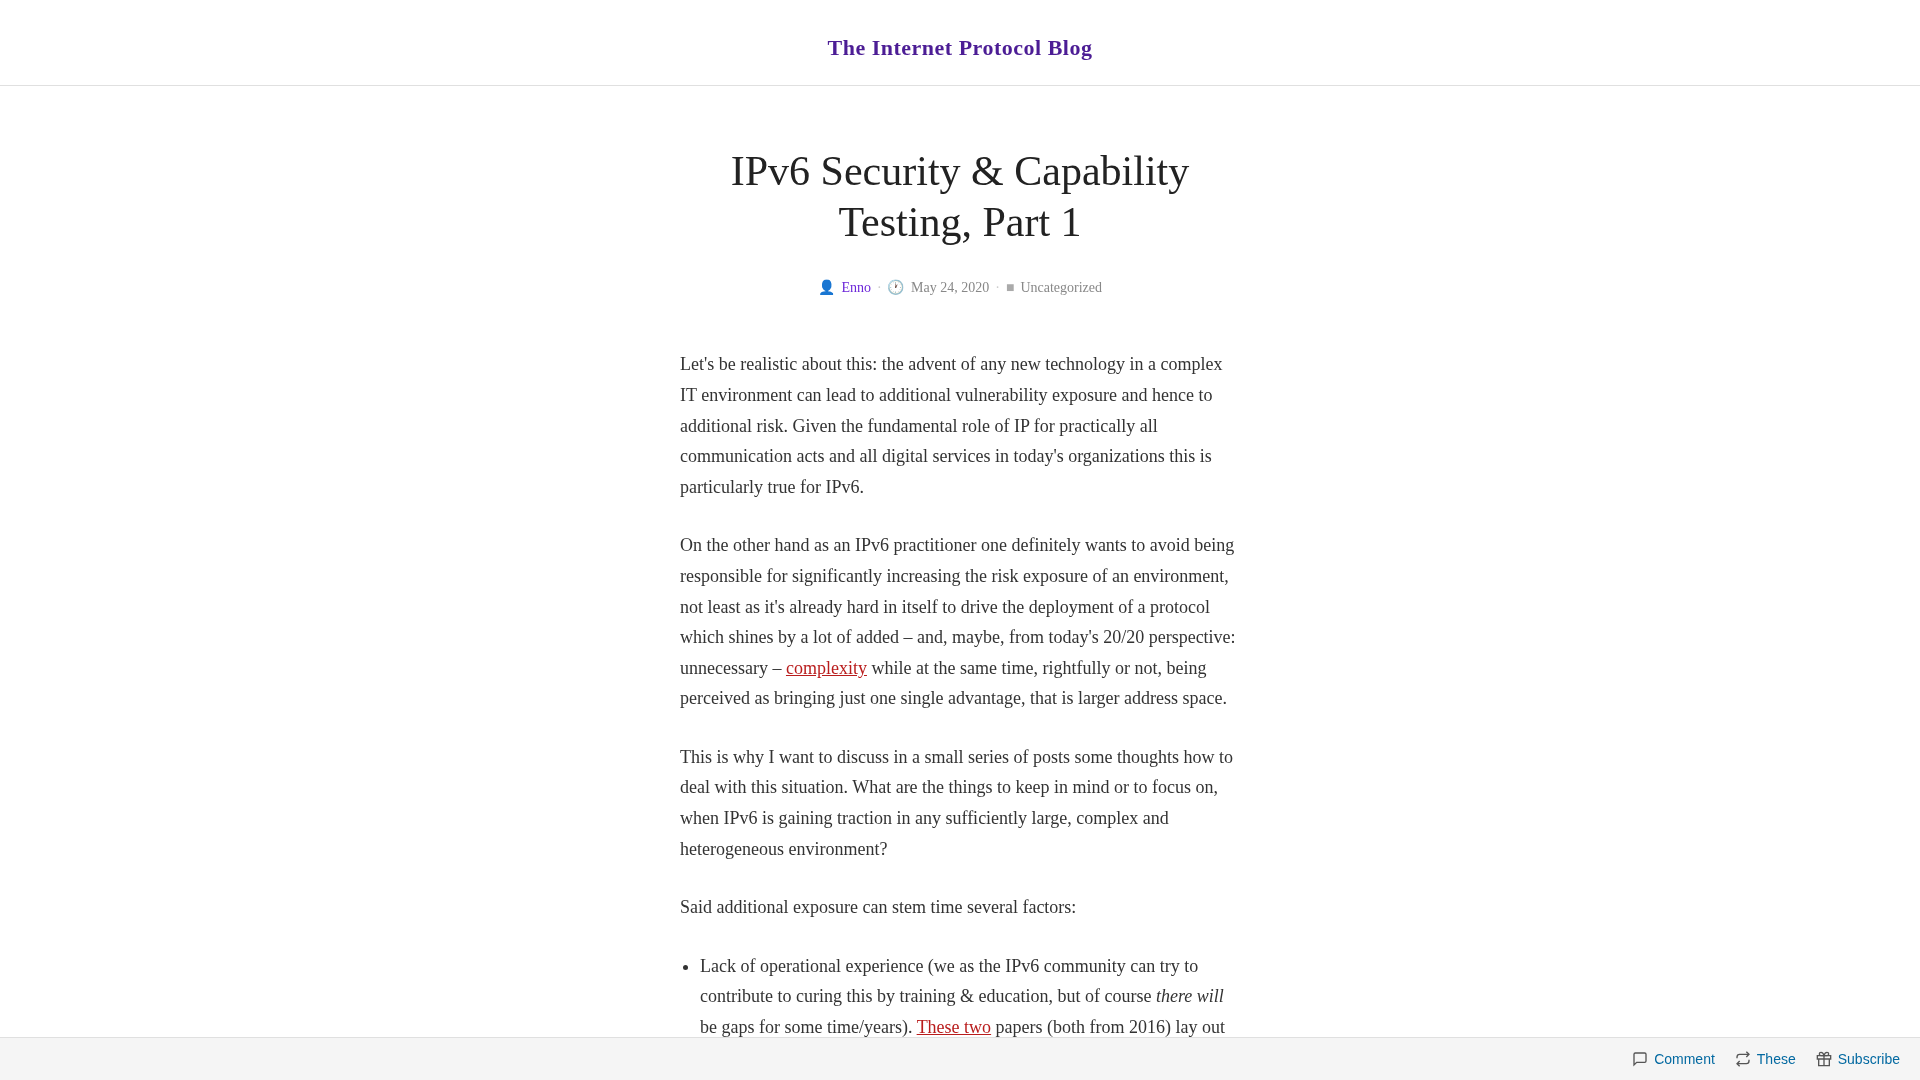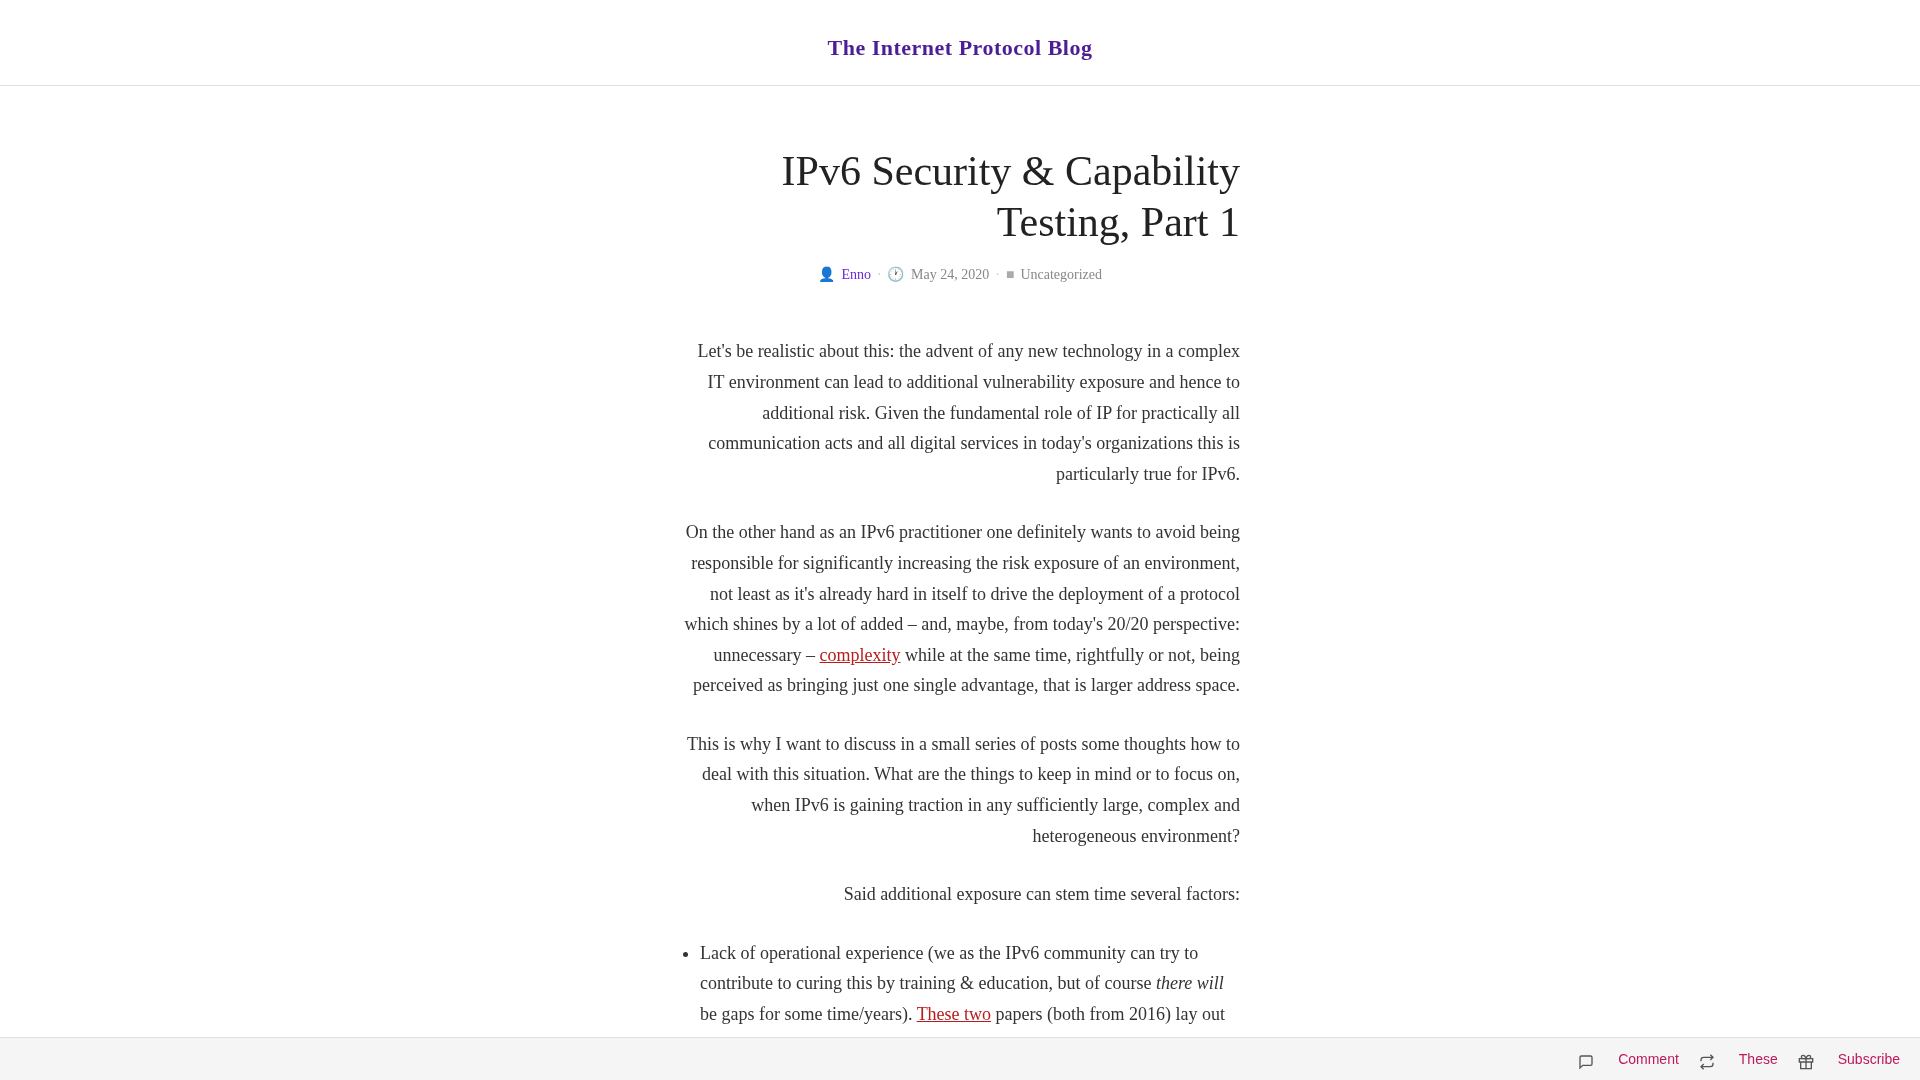--- a/index.html
+++ b/index.html
@@ -35,42 +35,41 @@
       max-width: 600px;
       margin: 0 auto;
       padding: 0 20px 80px;
     }
 
     .post-title {
       font-family: 'Georgia', serif;
       font-size: 42px;
       font-weight: normal;
       line-height: 1.2;
-      text-align: right;
-      margin-bottom: 17px;
+      text-align: center;
+      margin-bottom: 30px;
       color: #222222;
     }
 
     .post-meta {
       text-align: center;
       font-size: 14px;
       color: #888888;
       margin-bottom: 50px;
       display: flex;
       align-items: center;
       justify-content: center;
       gap: 6px;
     }
 
     .post-body p {
       font-size: 18px;
       line-height: 1.7;
       color: #333333;
       margin-bottom: 28px;
-      text-align: right;
     }
 
     .post-body a {
       color: #b91c1c;
     }
 
     .post-body ul {
       margin-left: 20px;
       margin-bottom: 28px;
     }
@@ -99,24 +98,24 @@
       align-items: center;
       justify-content: flex-end;
       gap: 20px;
       font-size: 14px;
       color: #555555;
       font-family: Arial, sans-serif;
     }
 
     .bottom-bar-action {
       display: flex;
-      align-items: flex-end;
-      gap: 24px;
+      align-items: center;
+      gap: 6px;
       cursor: pointer;
-      color: #be185d;
+      color: #0369a1;
     }
 
     .comment-icon-svg, .reblog-icon-svg, .subscribe-icon-svg {
       width: 16px;
       height: 16px;
     }
   </style>
 </head>
 <body>
 

